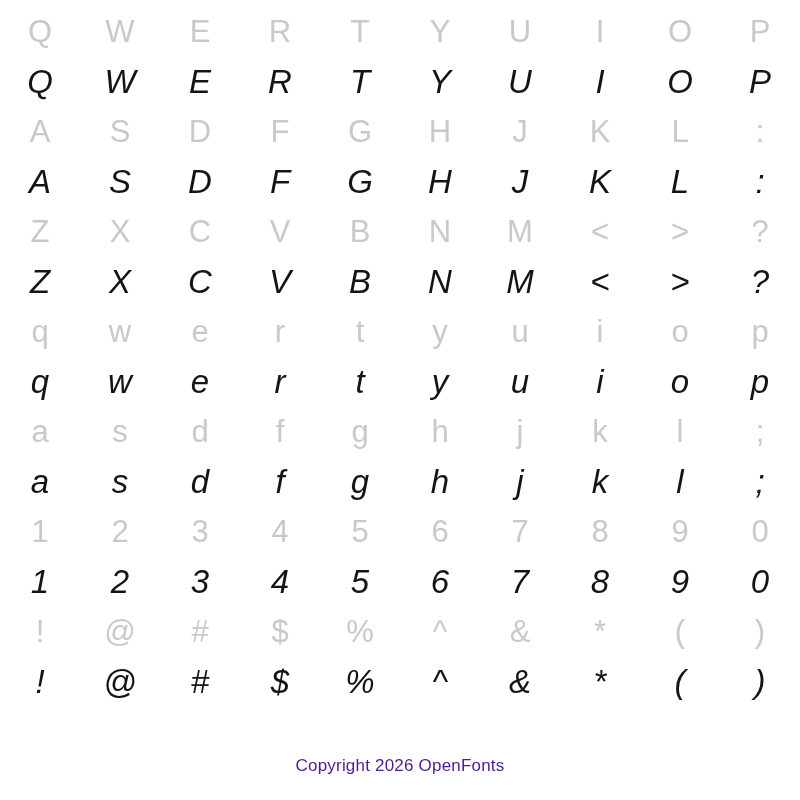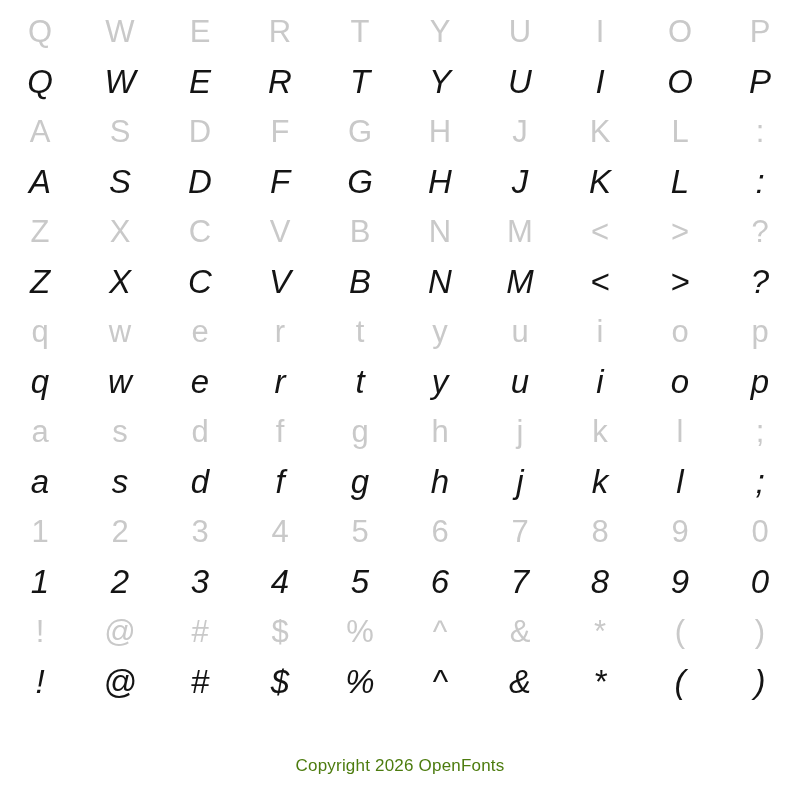--- a/index.html
+++ b/index.html
@@ -57,21 +57,21 @@
   .pair {
     margin-bottom: 0px;
   }
   .footer {
     position: absolute;
     left: 0;
     top: 756px;
     width: 800px;
     text-align: center;
     font-size: 17px;
-    color: #4d7c0f;
+    color: #4c1d95;
     font-style: normal;
     letter-spacing: 0.2px;
   }
   .footer span { display: inline-block; }
 </style>
 </head>
 <body>
 
 <div id="specimen">
 

